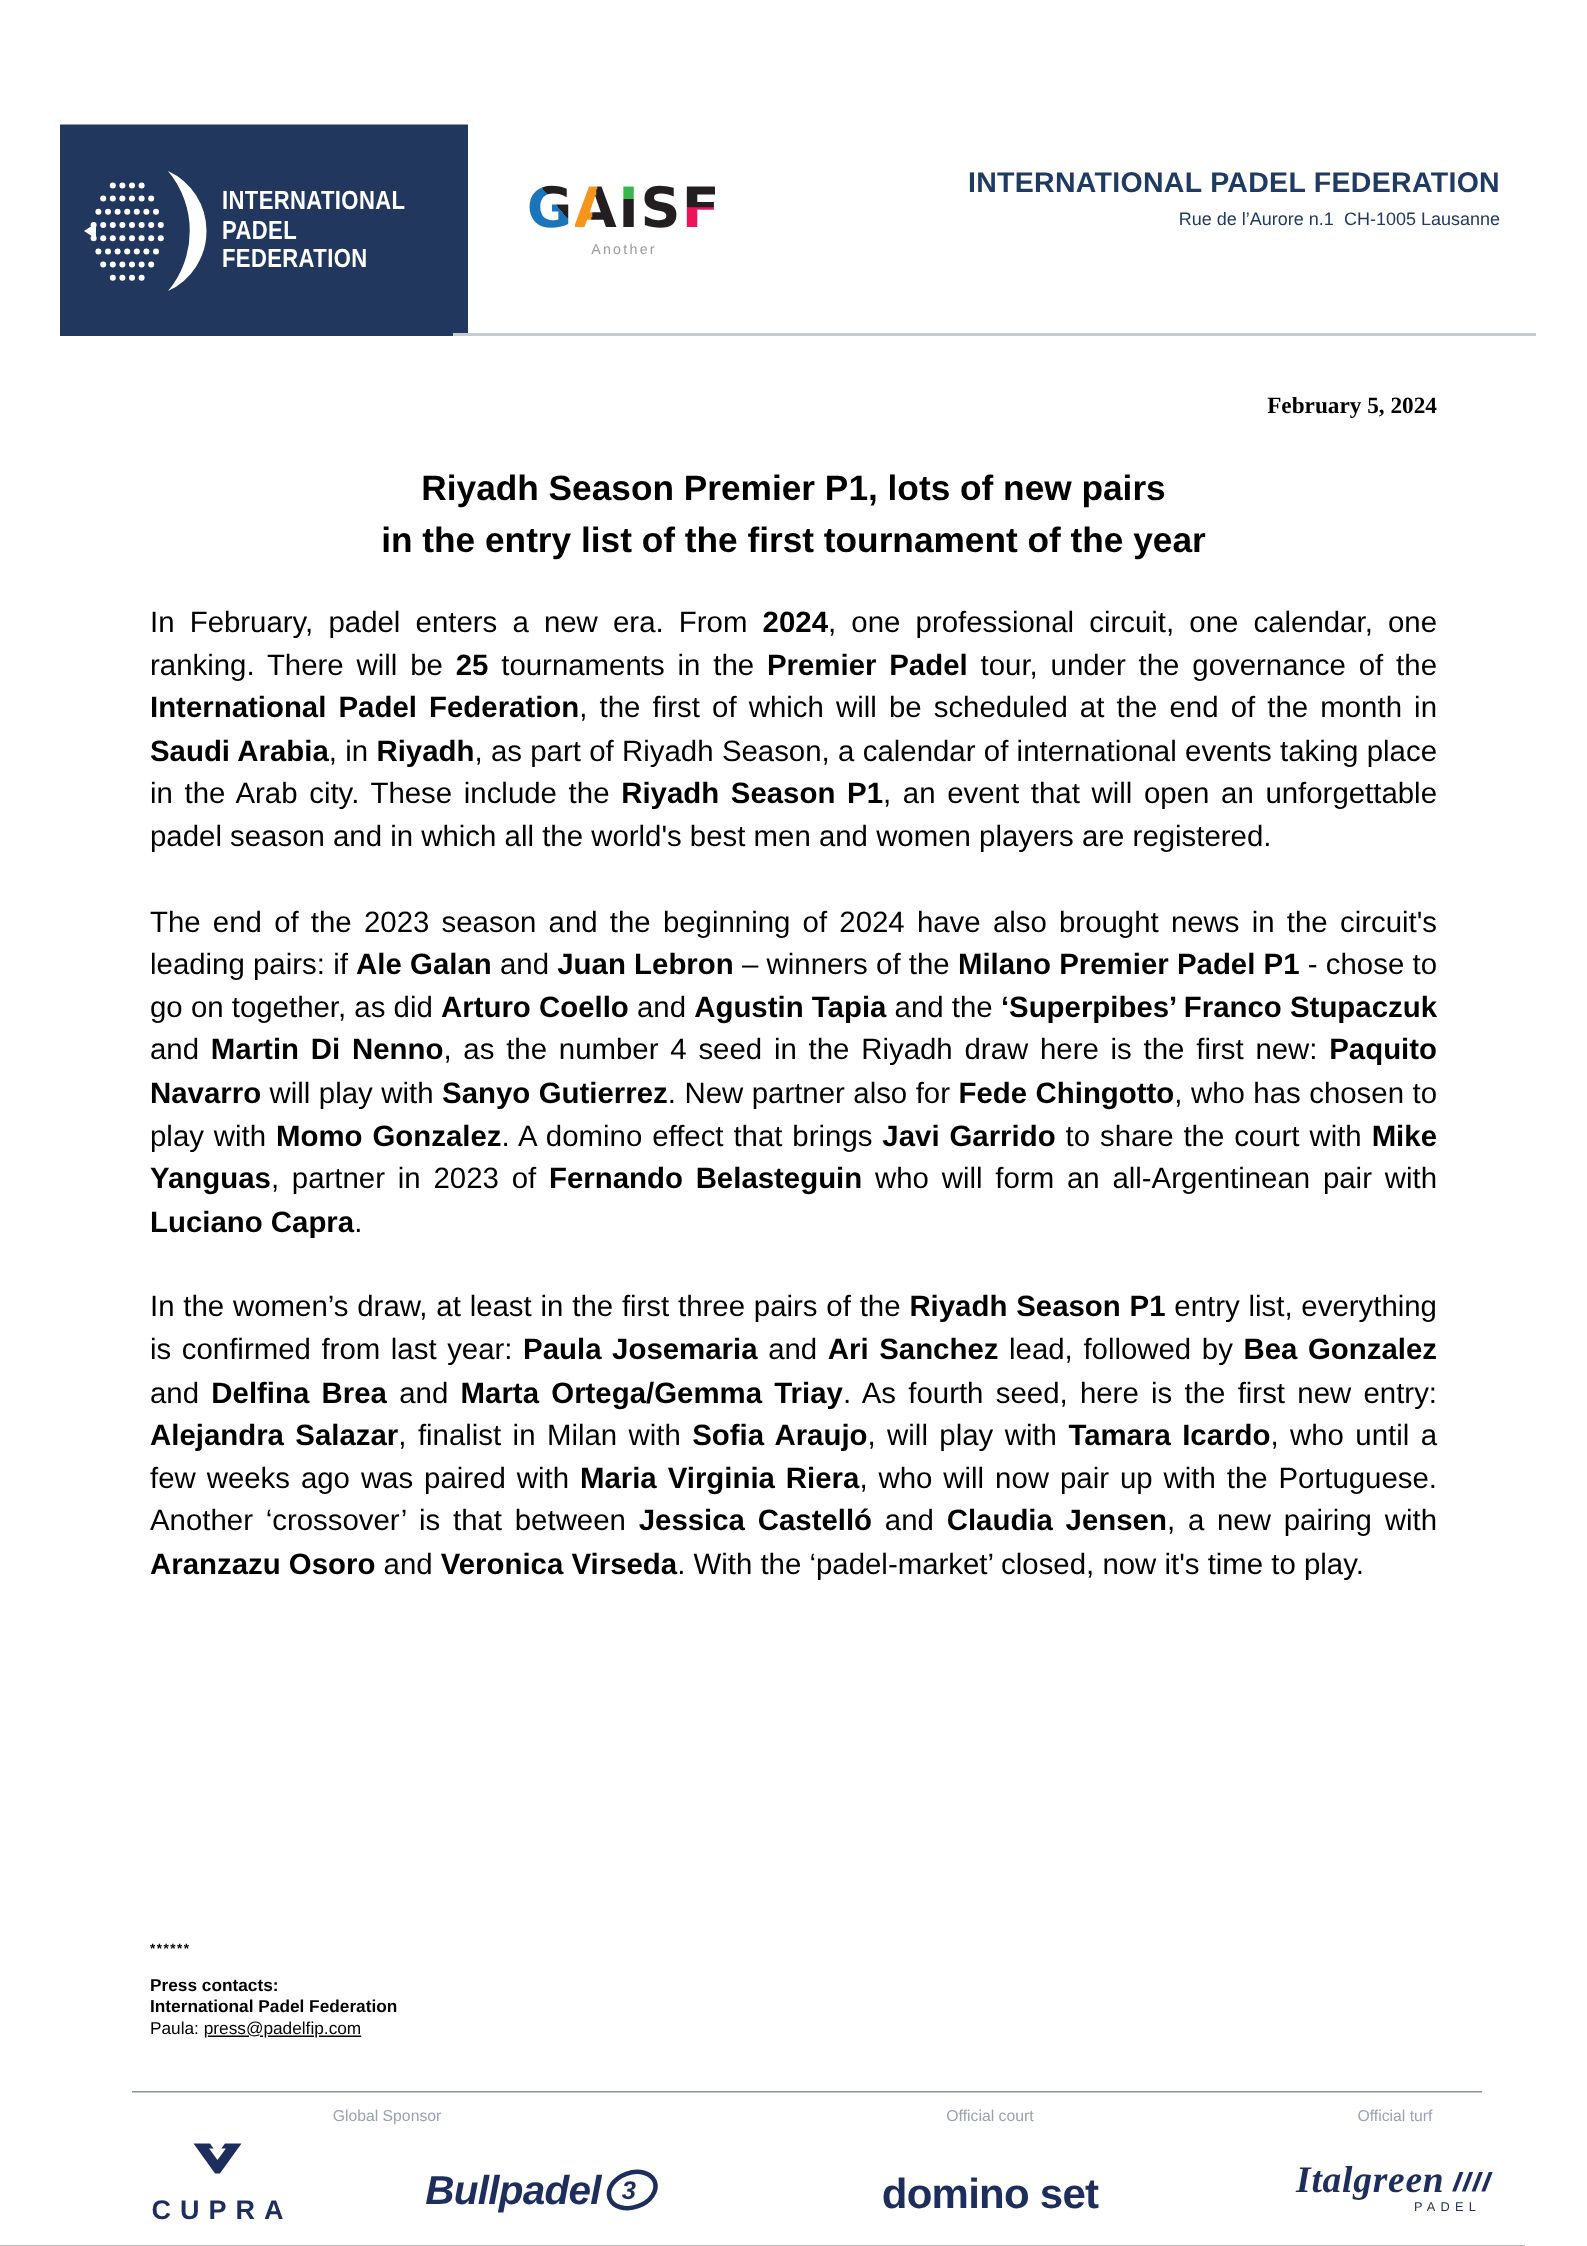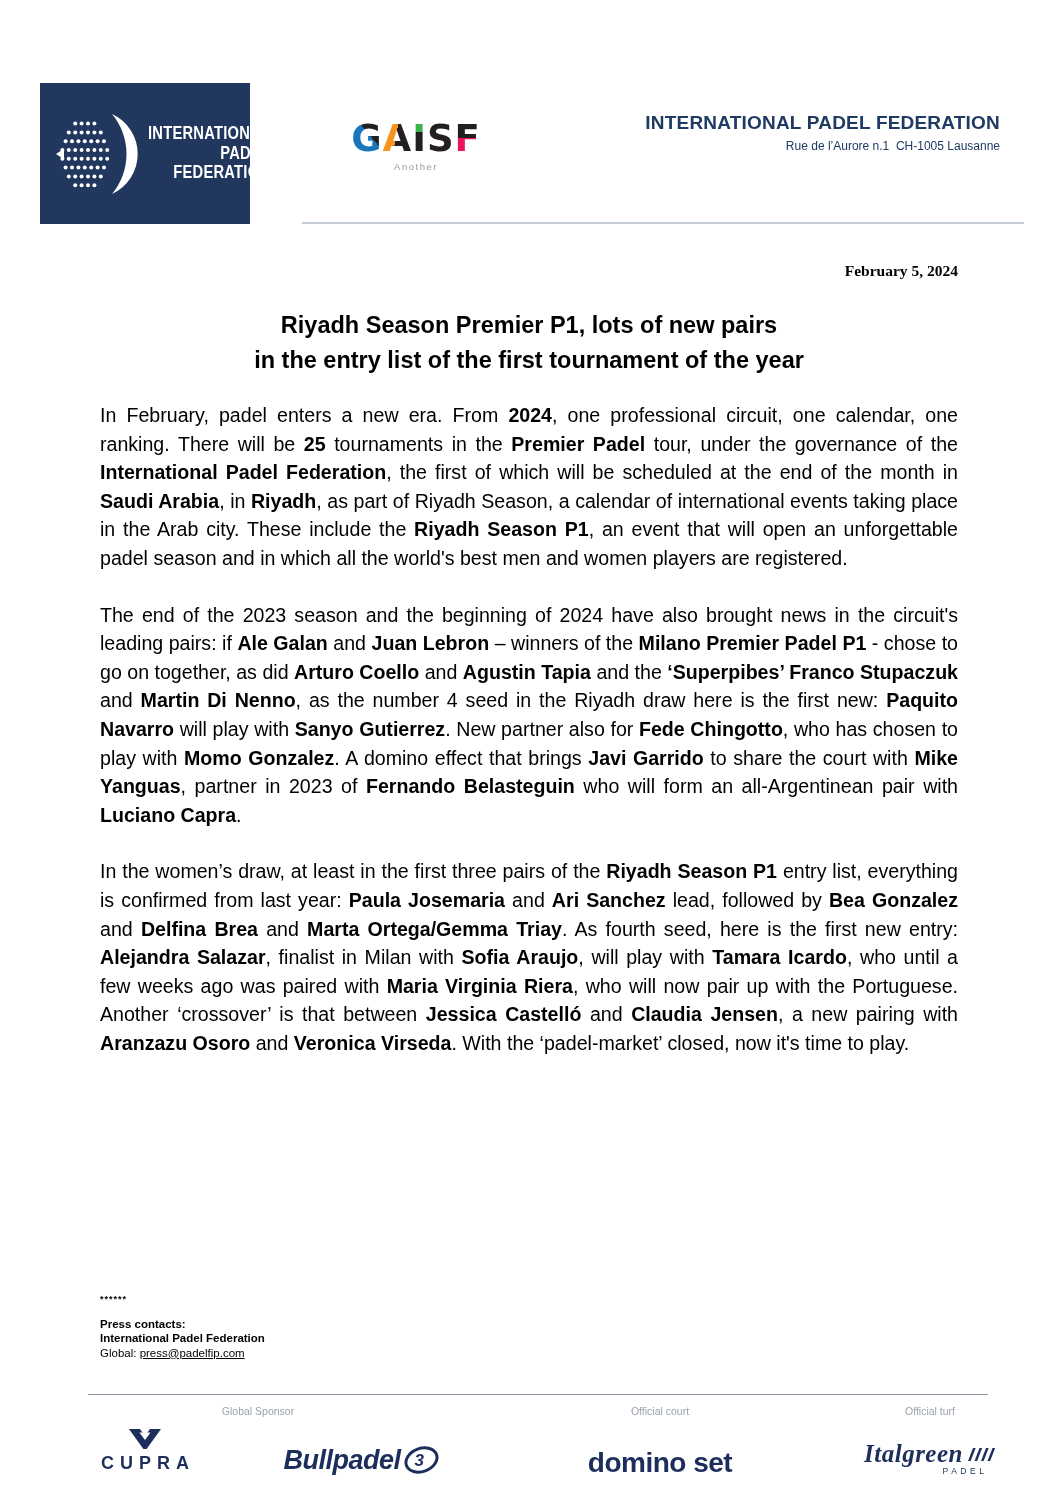--- a/index.html
+++ b/index.html
@@ -4,22 +4,22 @@
 <style>
   * { margin:0; padding:0; box-sizing:border-box; }
   html,body { background:#888; }
   .page {
     position:relative; width:1058px; height:1497px; margin:0 auto;
     background:#ffffff; overflow:hidden;
     font-family:"Liberation Sans", sans-serif; color:#000;
   }
   
   .ipf-box {
-    position:absolute; left:40px; top:83px; width:210px; height:141px;
-    background:var(--navy-bg); display:flex; align-items:center; padding-left:16px;text-align:right;
+    position:absolute; left:40px; top:83px; width:272px; height:141px;
+    background:var(--navy-bg); display:flex; align-items:center; padding-left:16px;
   }
   .ipf-icon { width:84px; height:96px; flex:0 0 auto; }
   .ipf-text { margin-left:8px; color:#fff; font-weight:bold; font-size:17.5px;
     line-height:19.5px; letter-spacing:.3px; transform:scaleX(.84); transform-origin:left center; white-space:nowrap; }
   .header-divider { position:absolute; left:302px; top:222px; width:722px; height:2px; background:#c6ccd4; }
   .gaisf { position:absolute; left:336px; top:120px; width:160px; text-align:center; }
   .gaisf-letters { font-weight:bold; font-size:37px; letter-spacing:1px; line-height:38px; font-family:"DejaVu Sans", sans-serif; }
   .gl { color:#231f20; }
   @supports (-webkit-background-clip:text) {
     .gl { -webkit-background-clip:text; background-clip:text; color:transparent; }
@@ -43,21 +43,21 @@
   .contacts { position:absolute; left:100px; top:1292px; font-size:11.5px; line-height:14.5px; }
   .contacts .stars { font-size:9px; font-weight:bold; letter-spacing:1px; margin-bottom:10px; }
   .contacts .bold { font-weight:bold; }
   .contacts a { color:#000; }
   
   .footer-divider { position:absolute; left:88px; top:1394px; width:900px; height:1px; background:#8a93a4; }
   .sp-label { position:absolute; top:1405px; transform:translateX(-50%);
     font-size:10.5px; color:#9aa2b0; white-space:nowrap; }
   .sponsor { position:absolute; transform:translateX(-50%); color:var(--logo-navy); text-align:center; }
   .cupra { left:145px; top:1427px; }
-  .cupra-word { font-weight:bold; font-size:18px; letter-spacing:6px; margin-top:2px; text-indent:6px; }
+  .cupra-word { font-weight:bold; font-size:18px; letter-spacing:6px; margin-top:12px; text-indent:6px; }
   .bullpadel { left:362px; top:1444px; display:flex; align-items:center; }
   .bp-word { font-weight:bold; font-style:italic; font-size:27px; letter-spacing:-.5px; }
   .mejorset { left:660px; top:1447px; }
   .ms-word { font-weight:bold; font-size:28px; letter-spacing:-.5px; }
   .italgreen { left:930px; top:1440px; font-family:"Liberation Serif", serif; }
   .ig-row { display:flex; align-items:center; }
   .ig-word { font-style:italic; font-weight:bold; font-size:25px; letter-spacing:.5px; }
   .ig-sub { font-family:"Liberation Sans", sans-serif; font-size:8.5px; letter-spacing:3.5px;
     margin-top:-2px; padding-left:70px; color:var(--logo-navy); }
   svg { display:block; }
@@ -152,21 +152,21 @@
   <div class="body">
       <p><span>In February, padel enters a new era. From </span><b>2024</b><span>, one professional circuit, one calendar, one ranking. There will be </span><b>25</b><span> tournaments in the </span><b>Premier Padel</b><span> tour, under the governance of the </span><b>International Padel Federation</b><span>, the first of which will be scheduled at the end of the month in </span><b>Saudi Arabia</b><span>, in </span><b>Riyadh</b><span>, as part of Riyadh Season, a calendar of international events taking place in the Arab city. These include the </span><b>Riyadh Season P1</b><span>, an event that will open an unforgettable padel season and in which all the world's best men and women players are registered.</span></p>
       <p><span>The end of the 2023 season and the beginning of 2024 have also brought news in the circuit's leading pairs: if </span><b>Ale Galan</b><span> and </span><b>Juan Lebron</b><span> – winners of the </span><b>Milano Premier Padel P1</b><span> - chose to go on together, as did </span><b>Arturo Coello</b><span> and </span><b>Agustin Tapia</b><span> and the </span><b>‘Superpibes’ Franco Stupaczuk</b><span> and </span><b>Martin Di Nenno</b><span>, as the number 4 seed in the Riyadh draw here is the first new: </span><b>Paquito Navarro</b><span> will play with </span><b>Sanyo Gutierrez</b><span>. New partner also for </span><b>Fede Chingotto</b><span>, who has chosen to play with </span><b>Momo Gonzalez</b><span>. A domino effect that brings </span><b>Javi Garrido</b><span> to share the court with </span><b>Mike Yanguas</b><span>, partner in 2023 of </span><b>Fernando Belasteguin</b><span> who will form an all-Argentinean pair with </span><b>Luciano Capra</b><span>.</span></p>
       <p><span>In the women’s draw, at least in the first three pairs of the </span><b>Riyadh Season P1</b><span> entry list, everything is confirmed from last year: </span><b>Paula Josemaria</b><span> and </span><b>Ari Sanchez</b><span> lead, followed by </span><b>Bea Gonzalez</b><span> and </span><b>Delfina Brea</b><span> and </span><b>Marta Ortega/Gemma Triay</b><span>. As fourth seed, here is the first new entry: </span><b>Alejandra Salazar</b><span>, finalist in Milan with </span><b>Sofia Araujo</b><span>, will play with </span><b>Tamara Icardo</b><span>, who until a few weeks ago was paired with </span><b>Maria Virginia Riera</b><span>, who will now pair up with the Portuguese. Another ‘crossover’ is that between </span><b>Jessica Castelló</b><span> and </span><b>Claudia Jensen</b><span>, a new pairing with </span><b>Aranzazu Osoro</b><span> and </span><b>Veronica Virseda</b><span>. With the ‘padel-market’ closed, now it's time to play.</span></p>
     </div>
 
   <div class="contacts">
     <div class="stars">******</div>
     <div class="bold">Press contacts:</div>
     <div class="bold">International Padel Federation</div>
-    <div><span>Global: </span><a href="#">press@padelfip.com</a></div>
+    <div><span>Paula: </span><a href="#">press@padelfip.com</a></div>
   </div>
 
   <div class="footer-divider"></div>
 
   <div class="sp-label" style="left:258px">Global Sponsor</div>
   <div class="sp-label" style="left:660px">Official court</div>
   <div class="sp-label" style="left:930px">Official turf</div>
 
   <div class="sponsor cupra">
     <svg width="42" height="24" viewBox="0 0 42 24" style="margin:0 auto">

